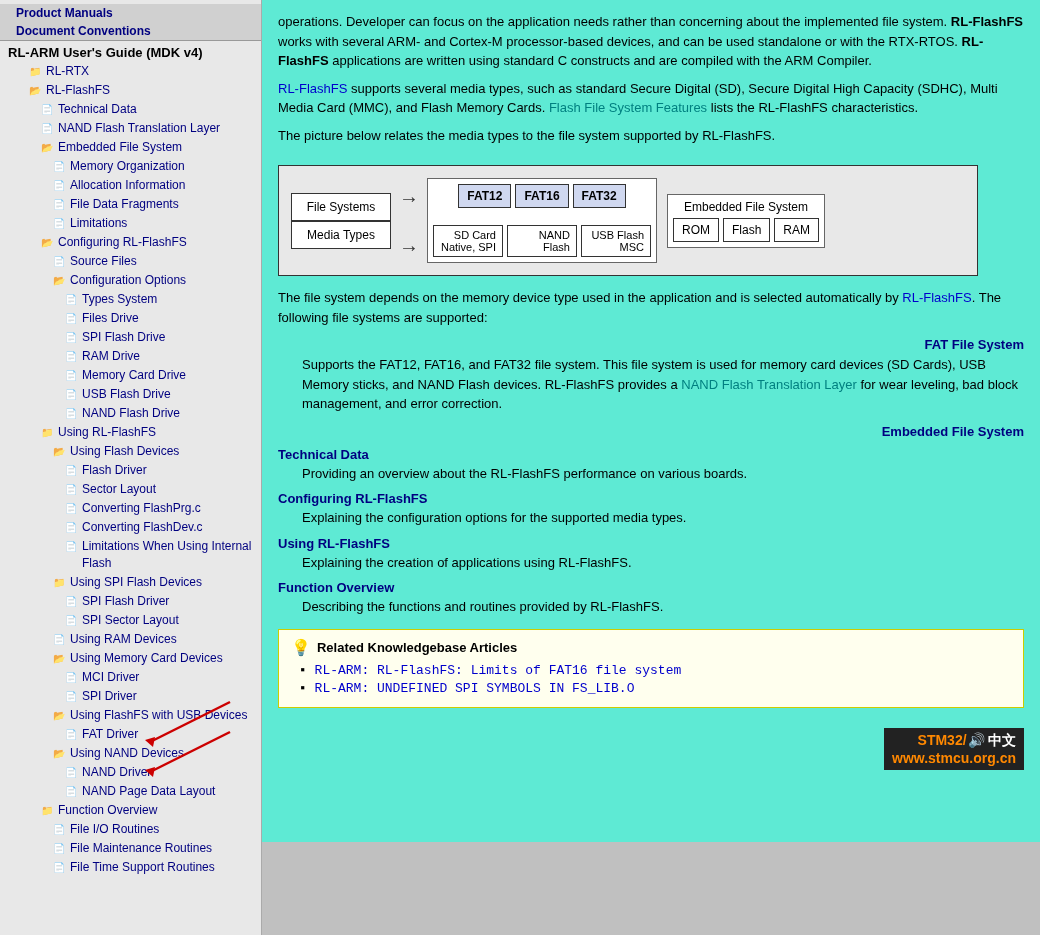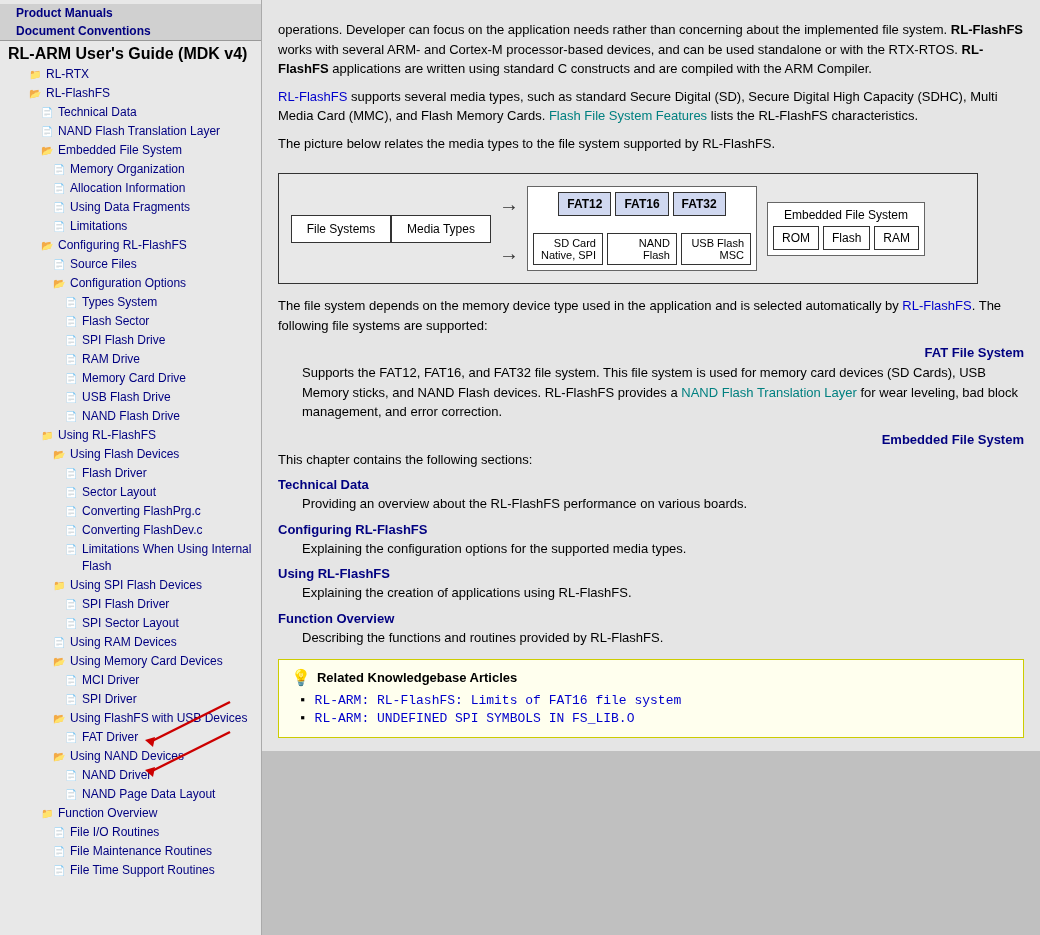--- a/index.html
+++ b/index.html
@@ -58,34 +58,34 @@
     
     .sidebar-top-link {
       font-size: 12px;
       color: #000080;
       padding: 2px 8px;
       display: block;
       cursor: pointer;
     }
     
     .sidebar-section-title {
-      font-size: 16px;
+      font-size: 13px;
       font-weight: bold;
       color: #000000;
       padding: 4px 4px 2px 8px;
     }
     
     
     #main {
       flex: 1;
-      background: #e5e5e5;
+      background: #5eead4;
       overflow-y: auto;
       overflow-x: hidden;
-      padding: 20px 16px;
-      height: 751px;
+      padding: 12px 16px;
+      height: 842px;
     }
     
     .content-text {
       font-size: 13px;
       color: #000000;
       line-height: 1.5;
       margin-bottom: 8px;
     }
     
     .link-blue { color: #0000cc; text-decoration: none; }
@@ -253,21 +253,21 @@
   <div class="sidebar-item level-4">
     <span class="sidebar-icon icon-doc">📄</span>
     <a class="sidebar-text">Memory Organization</a>
   </div>
   <div class="sidebar-item level-4">
     <span class="sidebar-icon icon-doc-red" style="color:#cc3333;">📄</span>
     <a class="sidebar-text">Allocation Information</a>
   </div>
   <div class="sidebar-item level-4">
     <span class="sidebar-icon icon-doc">📄</span>
-    <a class="sidebar-text">Using Data Fragments</a>
+    <a class="sidebar-text">File Data Fragments</a>
   </div>
   <div class="sidebar-item level-4">
     <span class="sidebar-icon icon-doc">📄</span>
     <a class="sidebar-text">Limitations</a>
   </div>
   <div class="sidebar-item level-3">
     <span class="sidebar-icon icon-folder-open">📂</span>
     <a class="sidebar-text">Configuring RL-FlashFS</a>
   </div>
   <div class="sidebar-item level-4">
@@ -277,21 +277,21 @@
   <div class="sidebar-item level-4">
     <span class="sidebar-icon icon-folder-open">📂</span>
     <a class="sidebar-text">Configuration Options</a>
   </div>
   <div class="sidebar-item level-5">
     <span class="sidebar-icon icon-doc">📄</span>
     <a class="sidebar-text">Types System</a>
   </div>
   <div class="sidebar-item level-5">
     <span class="sidebar-icon icon-doc">📄</span>
-    <a class="sidebar-text">Flash Sector</a>
+    <a class="sidebar-text">Files Drive</a>
   </div>
   <div class="sidebar-item level-5">
     <span class="sidebar-icon icon-doc">📄</span>
     <a class="sidebar-text">SPI Flash Drive</a>
   </div>
   <div class="sidebar-item level-5">
     <span class="sidebar-icon icon-doc">📄</span>
     <a class="sidebar-text">RAM Drive</a>
   </div>
   <div class="sidebar-item level-5">
@@ -413,21 +413,21 @@
 
   <p class="content-text">
     The picture below relates the media types to the file system supported by RL-FlashFS.
   </p>
 
   
   <div class="diagram-container">
     
     <div style="display:flex; align-items:center; gap:6px;">
 
-      <div style="display:flex; flex-direction:row; min-width:100px;">
+      <div style="display:flex; flex-direction:column; min-width:100px;">
         <div class="diagram-label-box">File Systems</div>
         <div class="diagram-label-box">Media Types</div>
       </div>
 
       <div style="display:flex; flex-direction:column; gap:26px; padding:0 2px;">
         <div style="font-size:20px; color:#333;">→</div>
         <div style="font-size:20px; color:#333;">→</div>
       </div>
 
       <div style="border:1px solid #666; background:#fff; padding:5px;">
@@ -463,23 +463,20 @@
 
   
   <div class="section-heading">FAT File System</div>
   <div class="section-body">
     Supports the FAT12, FAT16, and FAT32 file system. This file system is used for memory card devices (SD Cards), USB Memory sticks, and NAND Flash devices. RL-FlashFS provides a <a class="link-teal">NAND Flash Translation Layer</a> for wear leveling, bad block management, and error correction.
   </div>
 
   
   <div class="section-heading">Embedded File System</div>
 
-  <p class="content-text">
-    This chapter contains the following sections:
-  </p>
 
   
   <div class="chapter-heading">Technical Data</div>
   <div class="section-body">Providing an overview about the RL-FlashFS performance on various boards.</div>
 
   <div class="chapter-heading">Configuring RL-FlashFS</div>
   <div class="section-body">Explaining the configuration options for the supported media types.</div>
 
   <div class="chapter-heading">Using RL-FlashFS</div>
   <div class="section-body">Explaining the creation of applications using RL-FlashFS.</div>

